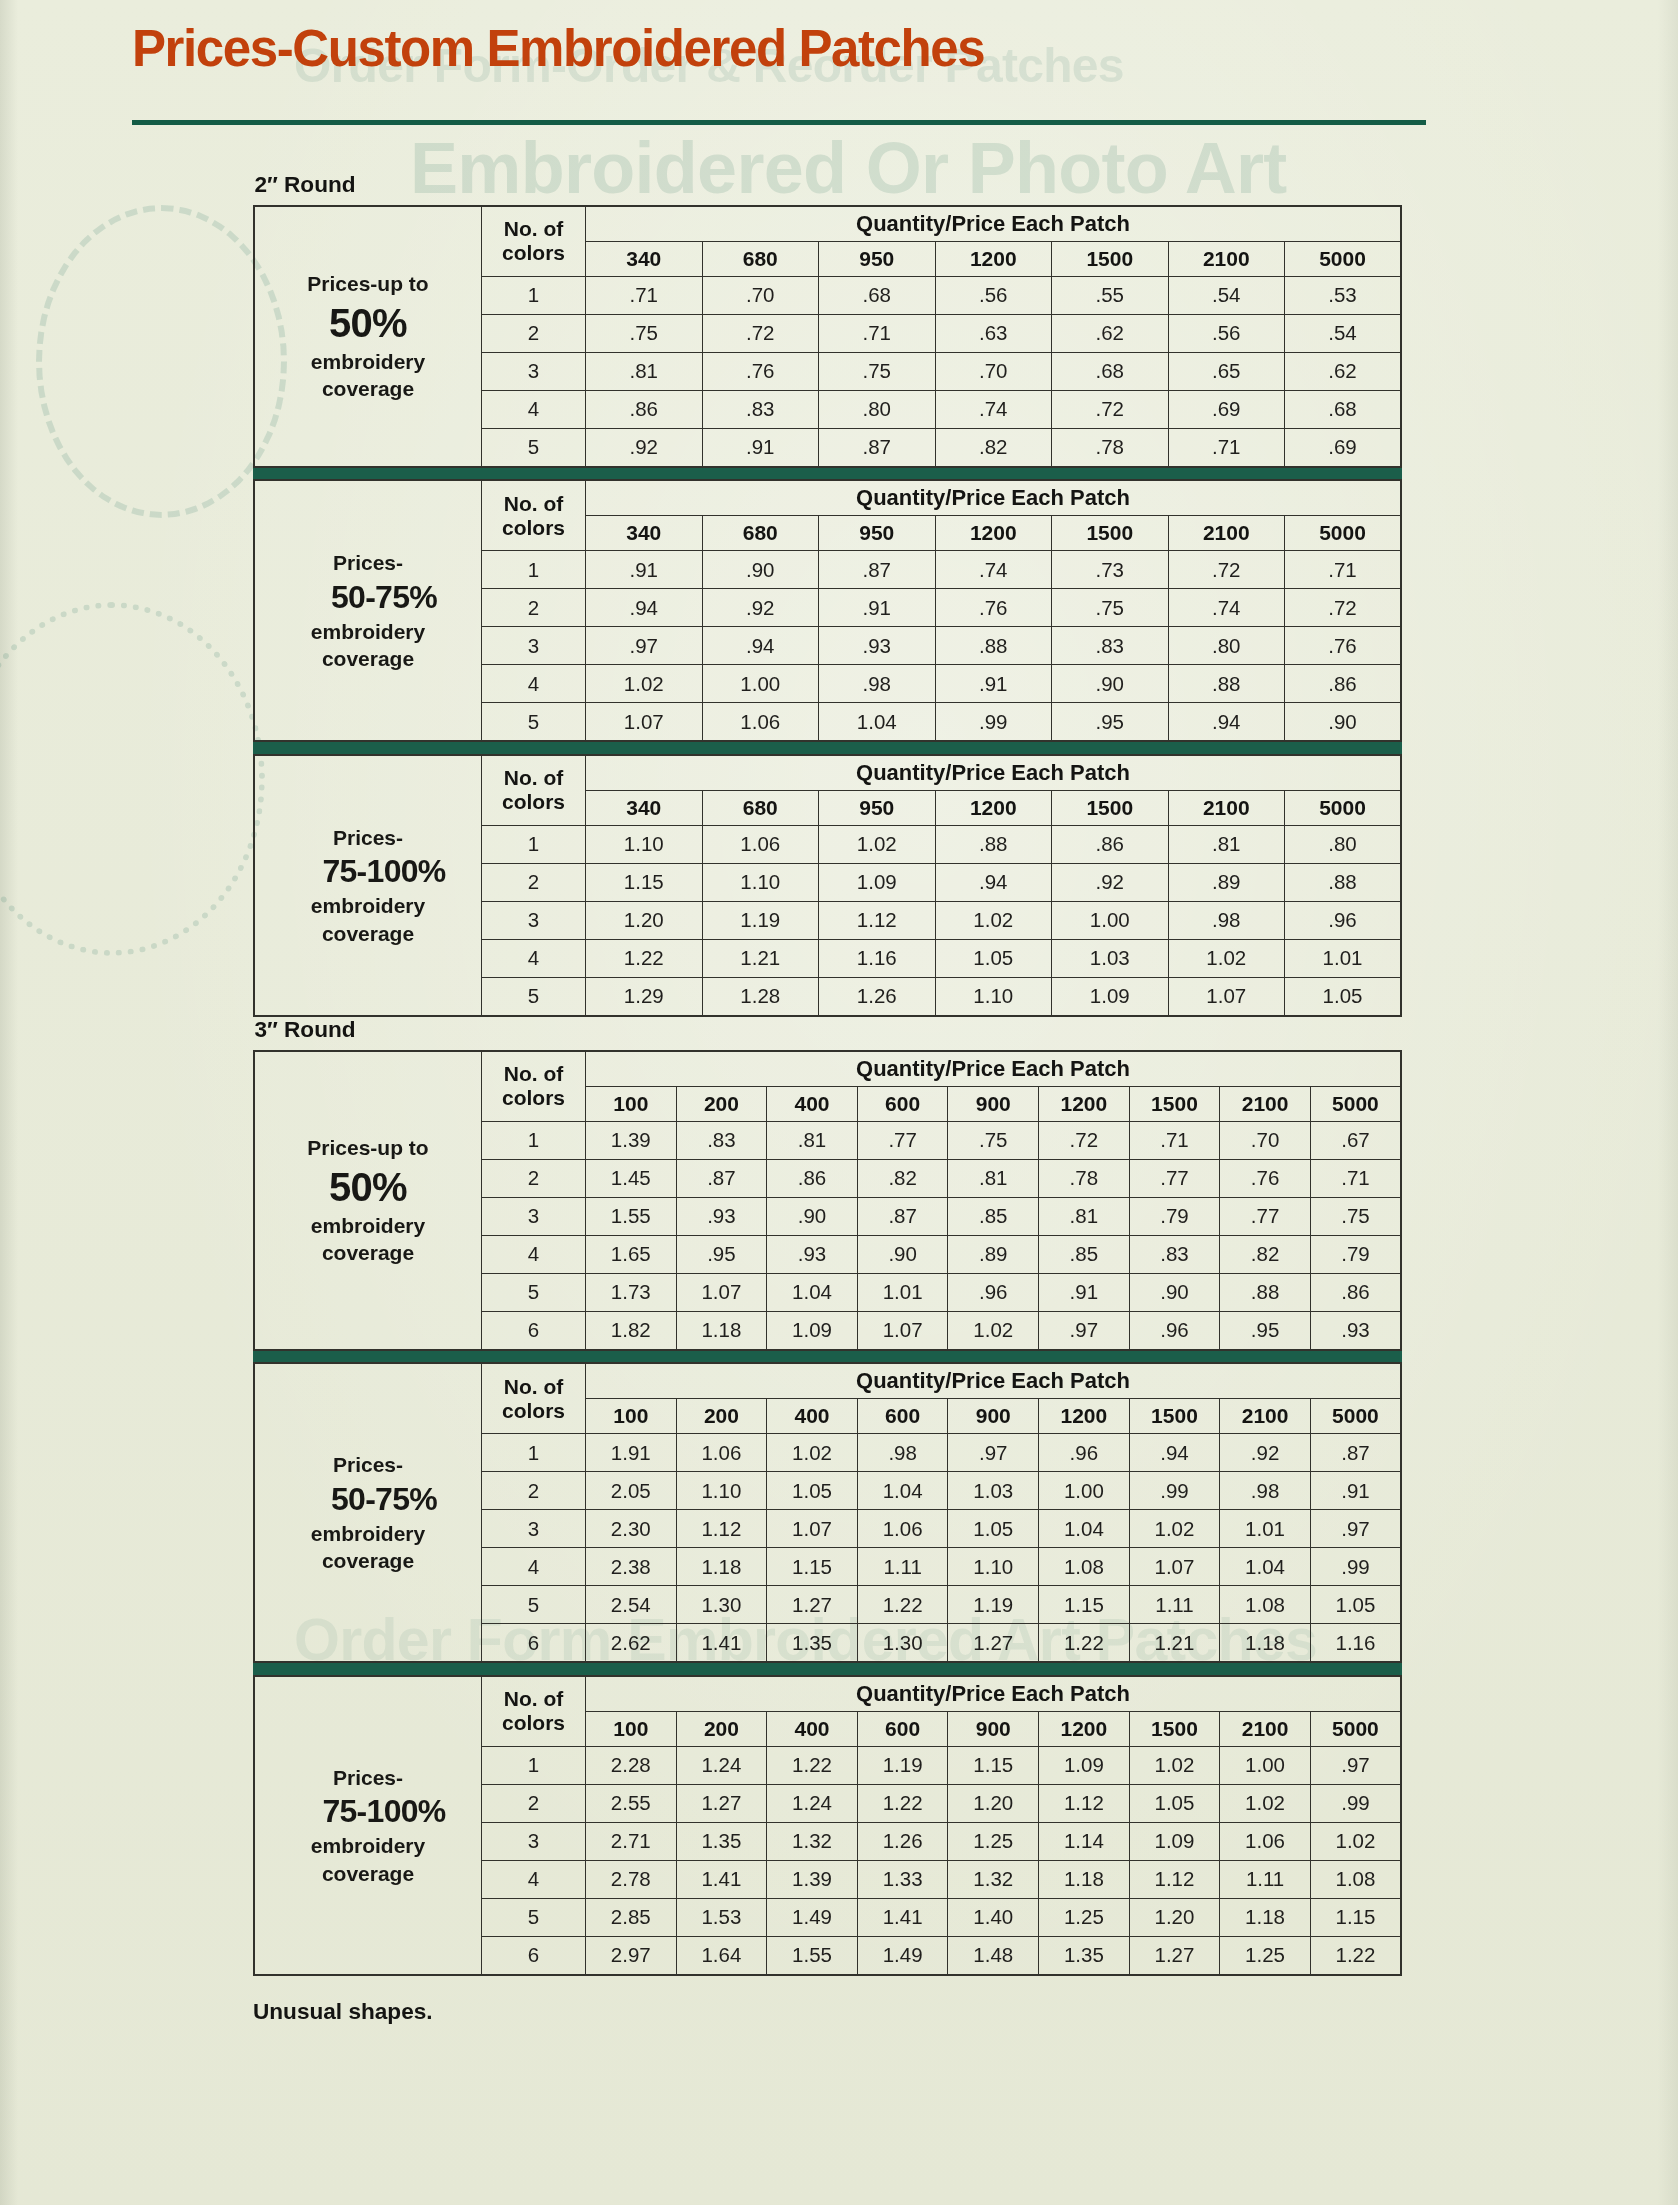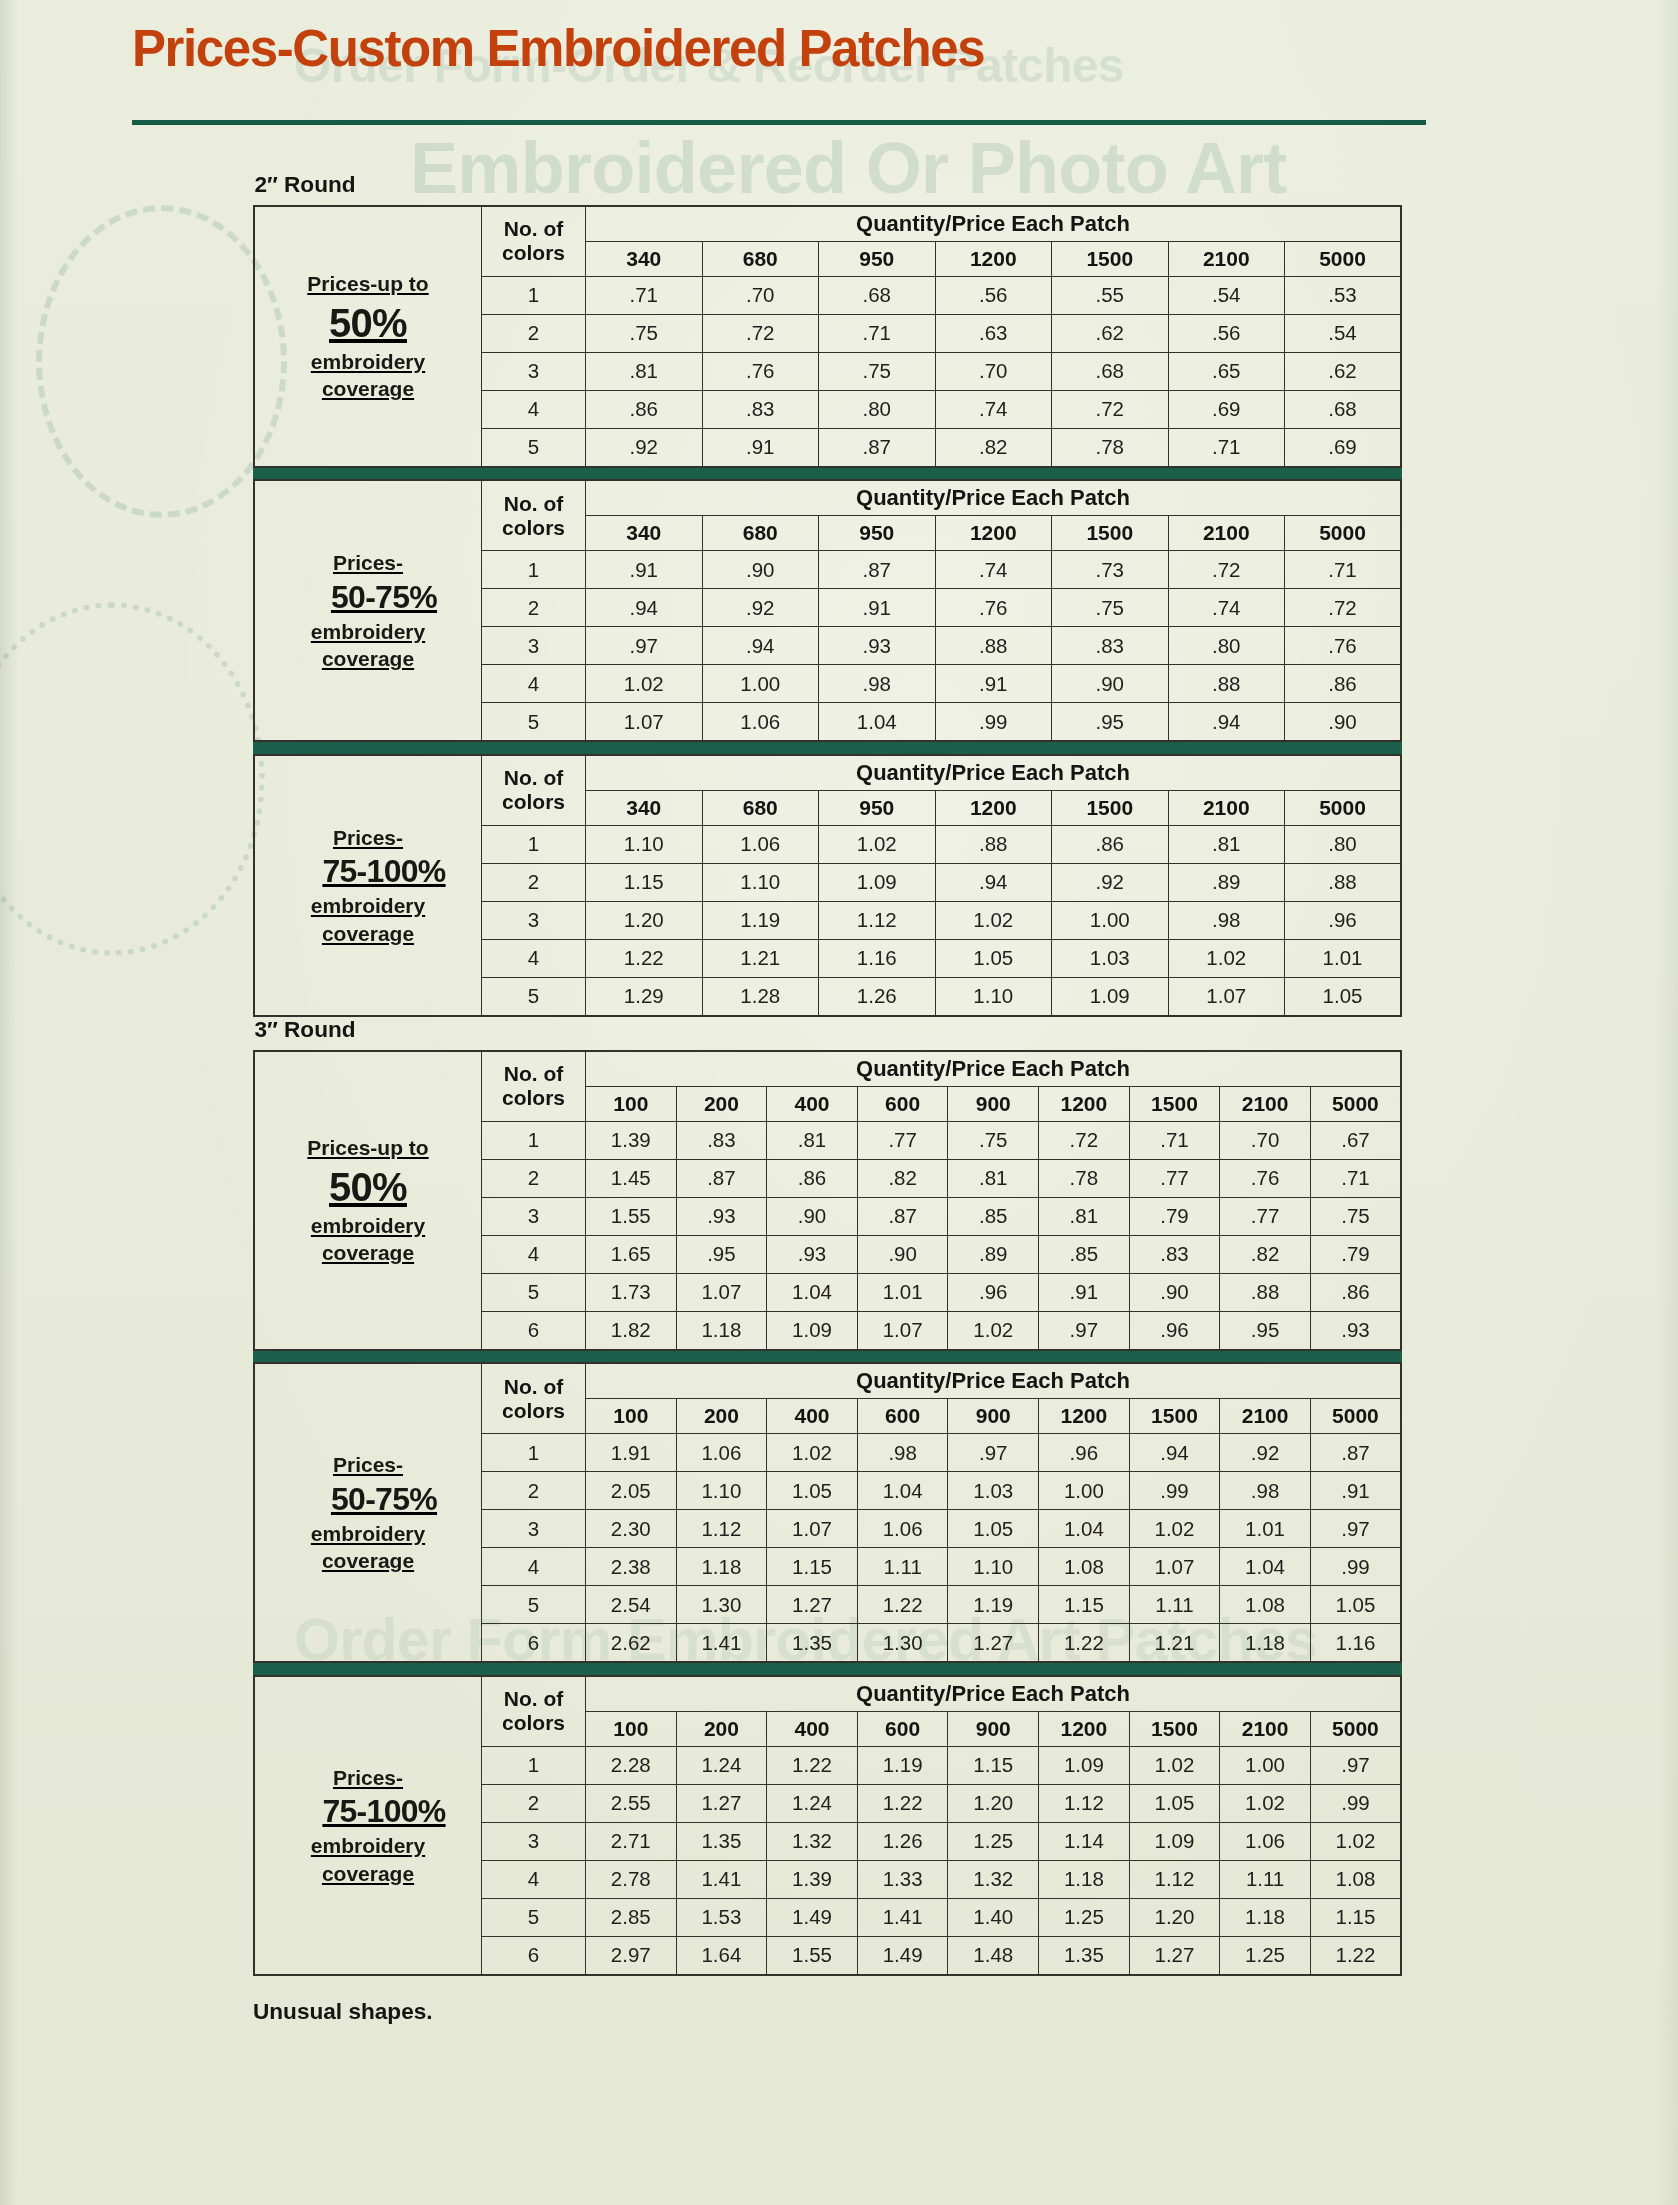--- a/index.html
+++ b/index.html
@@ -47,21 +47,21 @@
   }
   .sh2{}
 
   table.price{
     border-collapse:collapse;table-layout:fixed;width:1149px;
     border:2.7px solid #32322c;background:transparent;
   }
   table.price th, table.price td{
     border:1.4px solid #32322c;padding:0;text-align:center;vertical-align:middle;
   }
-  .label-cell{width:226px;text-decoration:underline;}
+  .label-cell{width:226px;}
   .colors-head{width:103px;font-size:21px;font-weight:bold;color:#141412;height:34px;line-height:1.15;}
   .qty-head{font-size:22px;font-weight:bold;color:#141412;height:34px;}
   th.qty{font-size:21px;font-weight:bold;color:#141412;height:34px;}
   td.colors, td.price{font-size:20.5px;color:#201f1d;height:37px;}
   .lbl{font-weight:bold;color:#181815;font-size:21px;line-height:1.3;}
   .lbl.big{font-size:40px;line-height:1.15;margin:2.1px 0;letter-spacing:-0.7px;}
   .lbl.big.wide{font-size:32px;padding-left:32px;}
 
   .bar{height:11.6px;width:1149px;background:#1b5e4a;}
 

